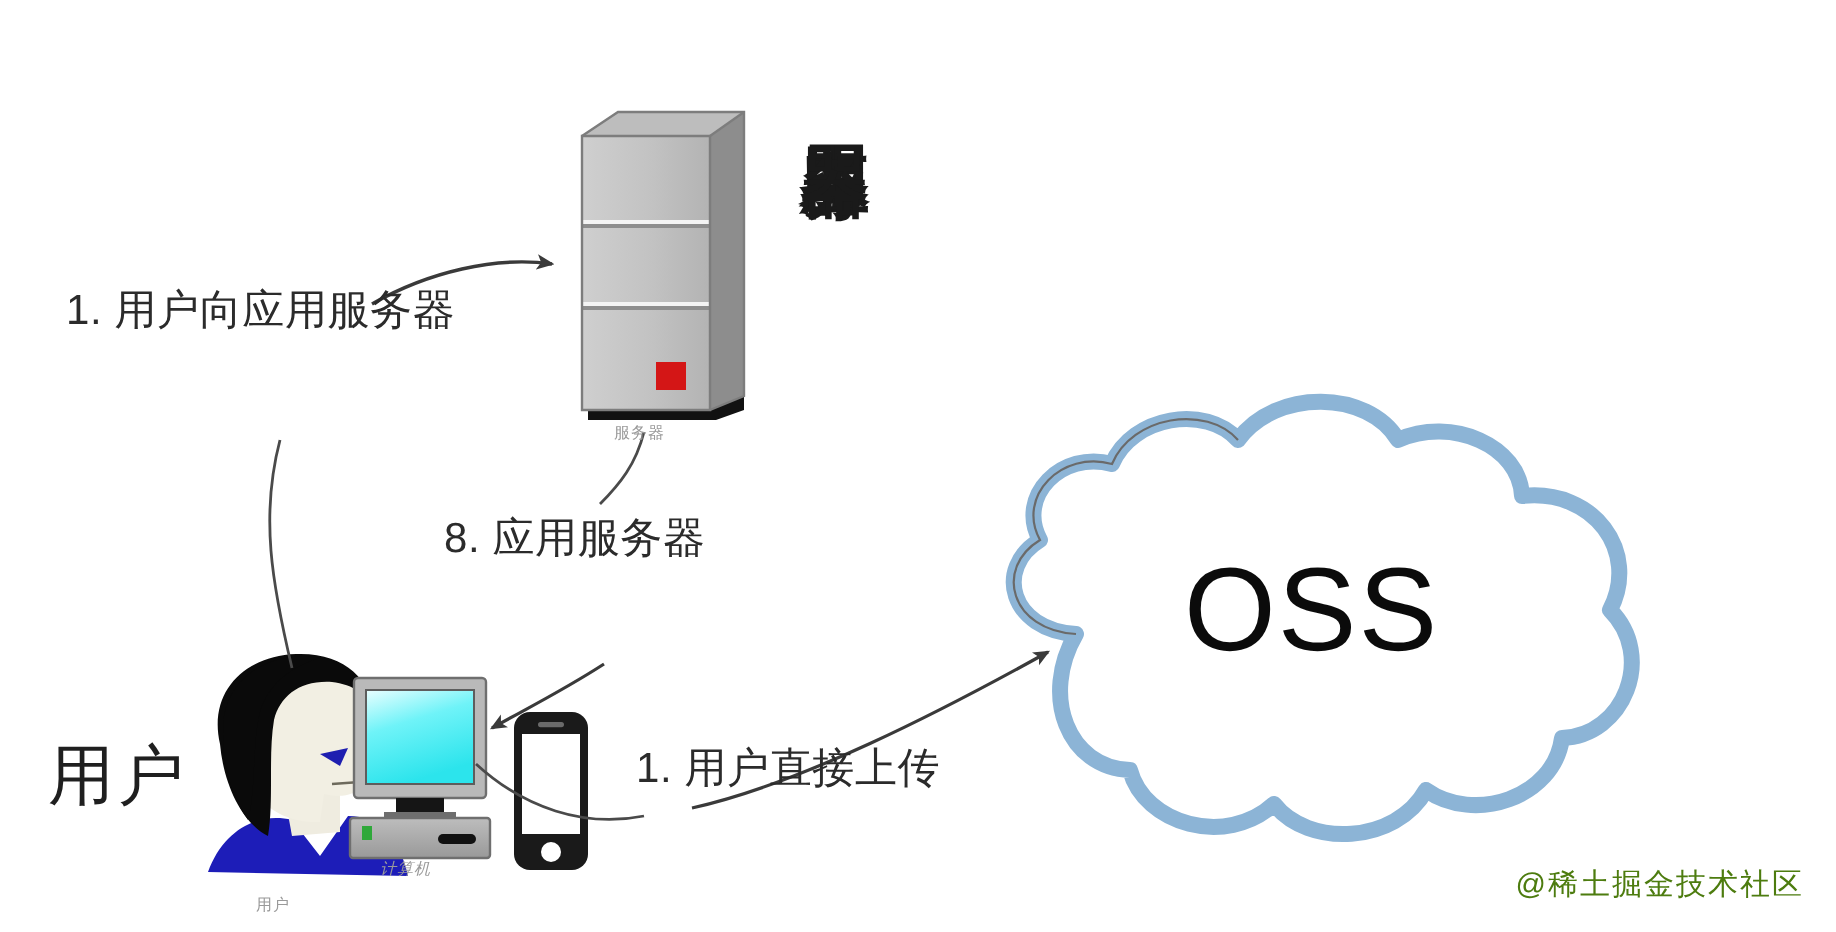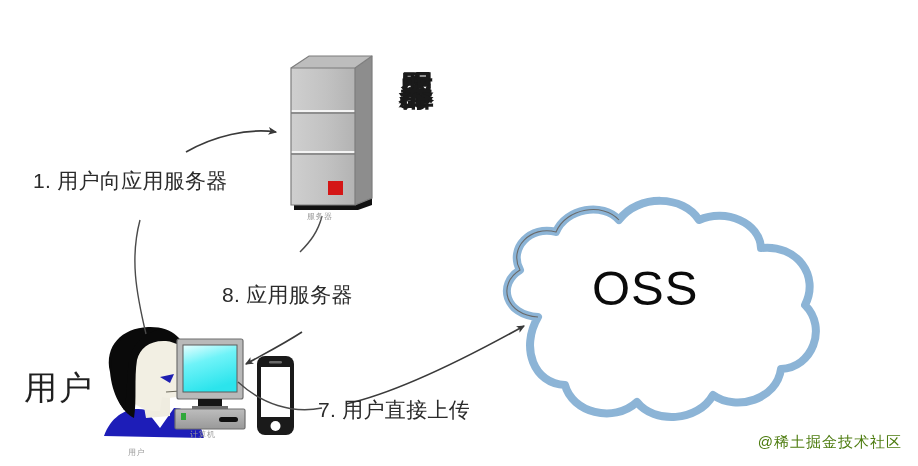--- a/index.html
+++ b/index.html
@@ -27,21 +27,20 @@
   #vector-layer { pointer-events: none; }
 
   .step-label {
     position: absolute;
     color: #2b2b2b;
     font-size: 21px;
     line-height: 1.32;
     text-align: center;
     white-space: nowrap;
     letter-spacing: 0.3px;
-    margin-top: 25px;
   }
   .step-label .ln { display: block; }
 
   #label-step1 { left: 33px; top: 142px; }
   #label-step2 { left: 222px; top: 256px; }
   #label-step3 { left: 318px; top: 371px; }
 
   #label-app-server {
     position: absolute;
     left: 398px;
@@ -65,28 +64,28 @@
   }
 
   .tiny-caption {
     position: absolute;
     font-size: 8px;
     color: #9a9a9a;
     white-space: nowrap;
     letter-spacing: 0.5px;
   }
   #caption-server  { left: 307px; top: 211px; }
-  #caption-pc      { left: 190px; top: 429px; }
+  #caption-pc      { left: 190px; top: 429px; font-style: italic; }
   #caption-person  { left: 128px; top: 447px; }
 
   #oss-text {
     position: absolute;
     left: 592px;
-    top: 264px;
-    font-size: 49px;
+    top: 276px;
+    font-size: 59px;
     color: #0b0b0b;
     letter-spacing: 1px;
     line-height: 1;
     font-family: "Liberation Sans", sans-serif;
   }
 
   #watermark {
     position: absolute;
     right: 16px;
     bottom: 14px;
@@ -229,21 +228,21 @@
 
   <div class="step-label" id="label-step1">
     <span class="ln">1. 用户向应用服务器</span>
   </div>
 
   <div class="step-label" id="label-step2">
     <span class="ln">8. 应用服务器</span>
   </div>
 
   <div class="step-label" id="label-step3">
-    <span class="ln">7. 用户直接上传</span>
+    <span class="ln">1. 用户直接上传</span>
   </div>
 
   <div id="label-app-server">应用服务器</div>
 
   <div id="label-user-big">用户</div>
 
   <div id="oss-text">OSS</div>
 
   <div class="tiny-caption" id="caption-server">服务器</div>
 

